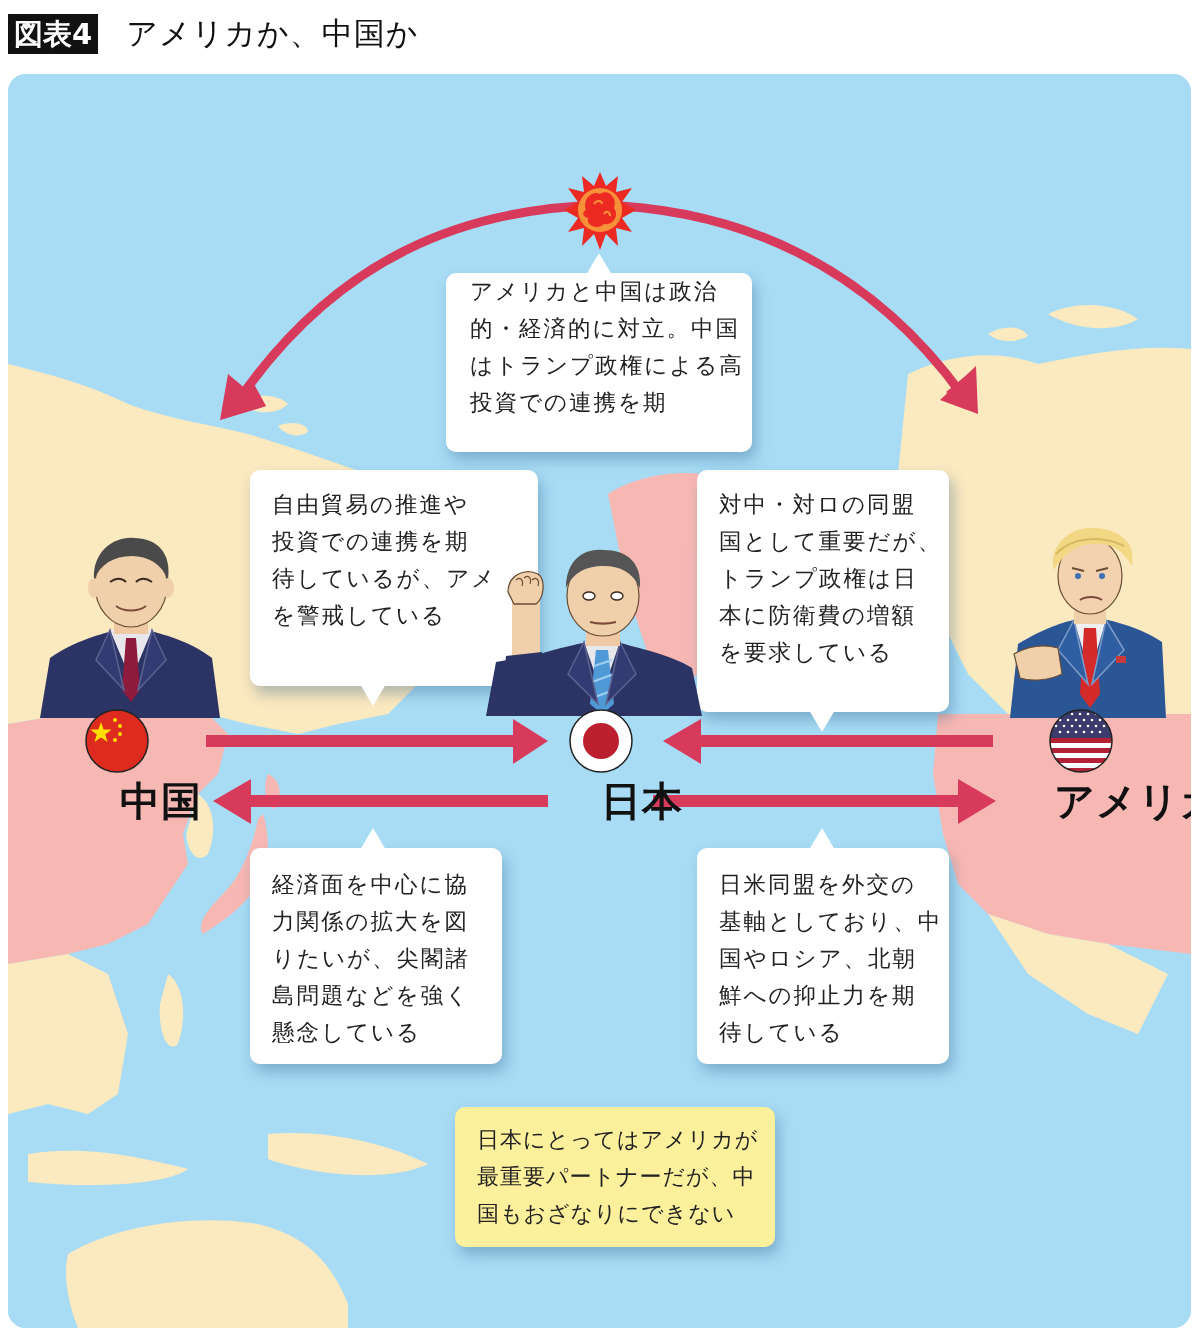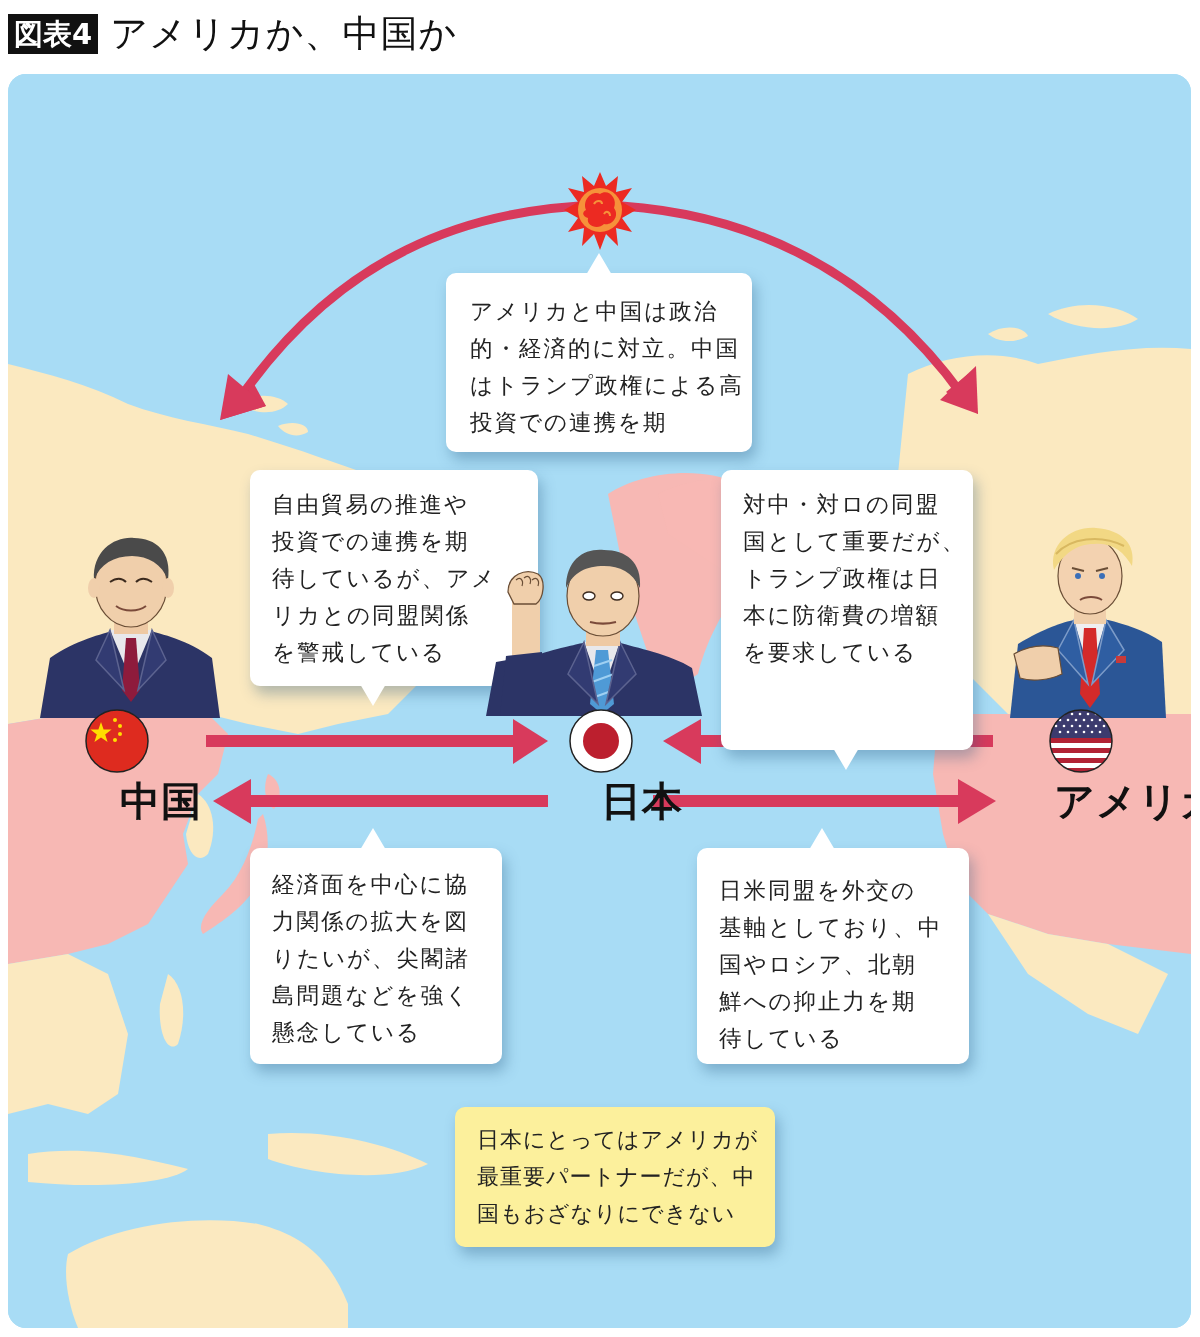--- a/index.html
+++ b/index.html
@@ -3,21 +3,21 @@
 <meta charset="utf-8">
 <style>
   html, body { margin: 0; padding: 0; background: #ffffff; }
   body { width: 1200px; height: 1337px; position: relative; overflow: hidden;
          font-family: "DejaVu Sans", "Liberation Sans", sans-serif; color: #1a1a1a; }
 
   
   .header { position: absolute; left: 8px; top: 12px; height: 44px; display: flex; align-items: center; }
   .fig-tag { background: #111; color: #fff; font-weight: bold; font-size: 29px; line-height: 40px;
              padding: 0 6px; height: 40px; letter-spacing: 0; }
-  .fig-title { font-size: 37px; margin-left: 12px; color: #111; letter-spacing: 1px; }
+  .fig-title { font-size: 31px; margin-left: 28px; color: #111; letter-spacing: 1px; }
 
   
   .map { position: absolute; left: 8px; top: 74px; width: 1183px; height: 1254px;
          border-radius: 18px; overflow: hidden; background: #a8dcf5; }
   .map svg.bg { position: absolute; left: 0; top: 0; }
 
   
   .box { position: absolute; background: #ffffff; border-radius: 10px;
          box-shadow: 4px 8px 14px rgba(40, 90, 130, 0.35);
          font-size: 22.5px; line-height: 37px; letter-spacing: 2px; color: #222;
@@ -115,56 +115,55 @@
     <polygon points="950,705 988,727 950,750" fill="#d83a5c"></polygon>
   </svg>
 
   <svg style="position:absolute; left:556px; top:96px;" width="72" height="82" viewBox="0 0 72 82">
     <polygon points="36,2 42,16 54,6 52,22 68,18 58,32 72,40 58,48 68,62 52,58 54,76 42,64 36,80 30,64 18,76 20,58 4,62 14,48 0,40 14,32 4,18 20,22 18,6 30,16" fill="#ec2a22"></polygon>
     <circle cx="36" cy="40" r="22" fill="#f6913a"></circle>
     <path d="M22,40 C18,30 28,20 36,24 C44,18 54,28 50,38 C56,46 48,56 40,54 C34,60 22,56 24,48 C18,46 18,42 22,40 Z" fill="#ec2a22"></path>
     <path d="M30,34 C32,30 38,30 38,34 M40,44 C42,40 46,42 46,46" stroke="#f6913a" stroke-width="2" fill="none"></path>
   </svg>
 
-  <div class="box" style="left:438px; top:199px; width:306px; height:179px; padding:20px 0 0 24px;">
+  <div class="box" style="left:438px; top:199px; width:306px; height:179px; padding:0 0 0 24px;">
     <div class="tail-up" style="left:140px; top:-20px;"></div>
     <span class="line">アメリカと中国は政治</span>
     <span class="line">的・経済的に対立。中国</span>
     <span class="line">はトランプ政権による高</span>
     <span class="line">投資での連携を期</span>
   </div>
 
   <div class="box" style="left:242px; top:396px; width:288px; height:216px; padding:16px 0 0 22px;">
     <span class="line">自由貿易の推進や</span>
     <span class="line">投資での連携を期</span>
     <span class="line">待しているが、アメ</span>
-    <span class="line">リカとの同盟関係</span>
     <span class="line">を警戒している</span>
     <div class="tail-down" style="left:110px; bottom:-20px;"></div>
   </div>
 
-  <div class="box" style="left:689px; top:396px; width:252px; height:280px; padding:16px 16px 0 22px;margin-left:24px;">
+  <div class="box" style="left:689px; top:396px; width:252px; height:242px; padding:16px 16px 0 22px;">
     <span class="line">対中・対ロの同盟</span>
     <span class="line">国として重要だが、</span>
     <span class="line">トランプ政権は日</span>
     <span class="line">本に防衛費の増額</span>
     <span class="line">を要求している</span>
     <div class="tail-down" style="left:112px; bottom:-20px;"></div>
   </div>
 
   <div class="box" style="left:242px; top:774px; width:252px; height:216px; padding:18px 12px 0 22px;">
     <div class="tail-up" style="left:110px; top:-20px;"></div>
     <span class="line">経済面を中心に協</span>
     <span class="line">力関係の拡大を図</span>
     <span class="line">りたいが、尖閣諸</span>
     <span class="line">島問題などを強く</span>
     <span class="line">懸念している</span>
   </div>
 
-  <div class="box" style="left:689px; top:774px; width:272px; height:216px; padding:24px 0 0 22px;">
+  <div class="box" style="left:689px; top:774px; width:252px; height:216px; padding:18px 0 0 22px;">
     <div class="tail-up" style="left:112px; top:-20px;"></div>
     <span class="line">日米同盟を外交の</span>
     <span class="line">基軸としており、中</span>
     <span class="line">国やロシア、北朝</span>
     <span class="line">鮮への抑止力を期</span>
     <span class="line">待している</span>
   </div>
 
   <div class="box yellow" style="left:447px; top:1033px; width:320px; height:140px; padding:14px 0 0 22px; font-size:22px; letter-spacing:1px;">
     <span class="line">日本にとってはアメリカが</span>

